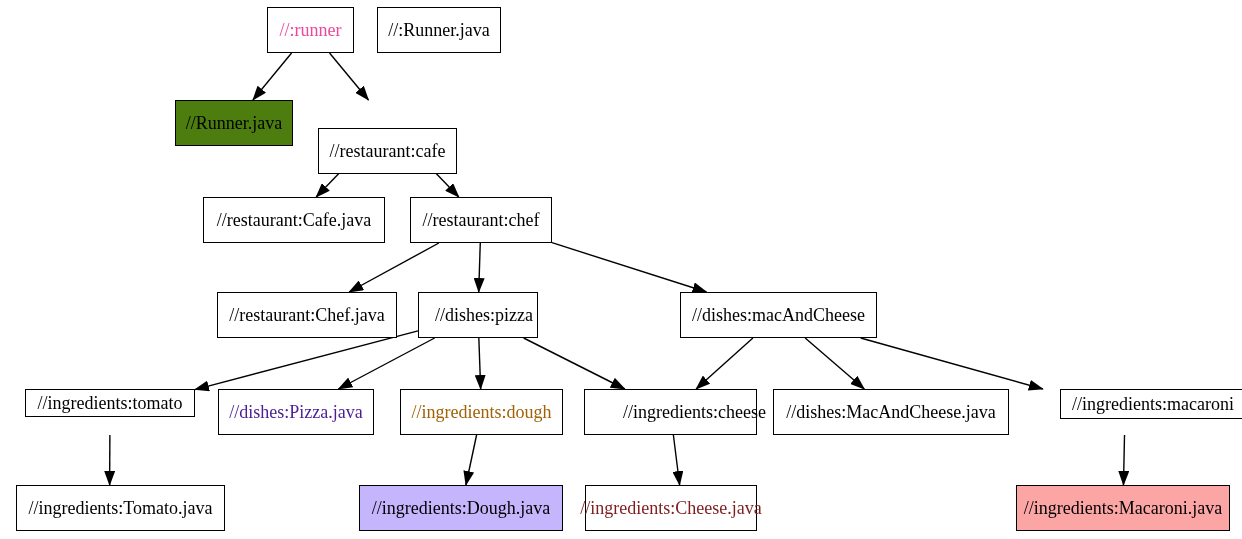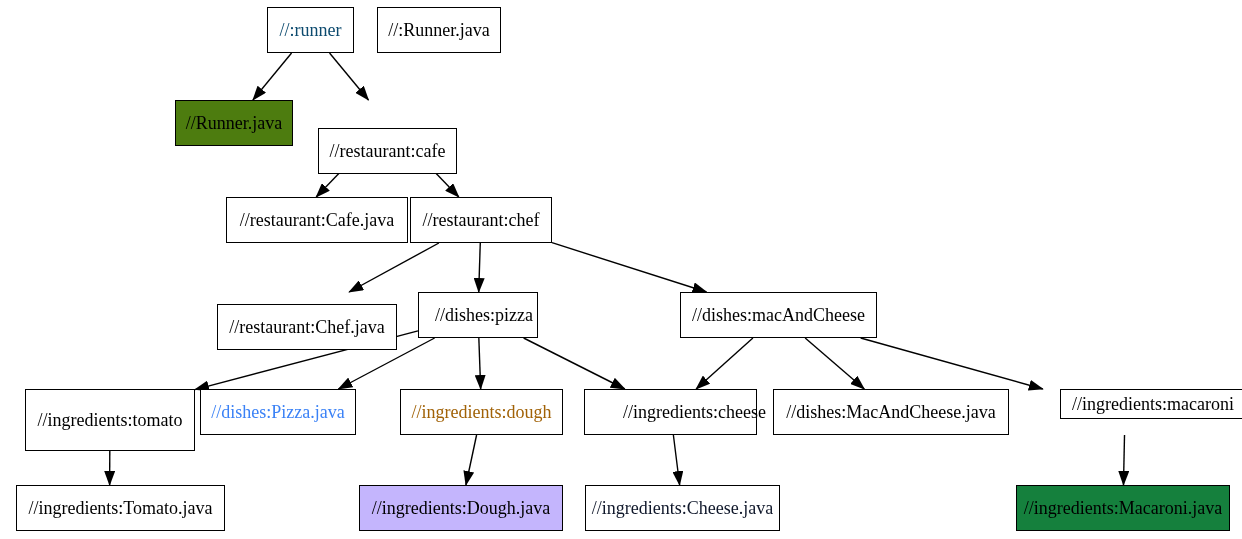--- a/index.html
+++ b/index.html
@@ -65,71 +65,71 @@
         <line x1="752.8917525773196" y1="338" x2="696.1082474226804" y2="389" stroke="#000000" stroke-width="1.4" marker-end="url(#arrowhead)"></line>
         <line x1="805.1752577319587" y1="338" x2="864.3247422680413" y2="389" stroke="#000000" stroke-width="1.4" marker-end="url(#arrowhead)"></line>
         <line x1="860.659793814433" y1="338" x2="1042.840206185567" y2="389" stroke="#000000" stroke-width="1.4" marker-end="url(#arrowhead)"></line>
         <line x1="109.88020833333333" y1="435" x2="109.61979166666667" y2="485" stroke="#000000" stroke-width="1.4" marker-end="url(#arrowhead)"></line>
         <line x1="476.5885416666667" y1="435" x2="465.9114583333333" y2="485" stroke="#000000" stroke-width="1.4" marker-end="url(#arrowhead)"></line>
         <line x1="673.375" y1="435" x2="679.625" y2="485" stroke="#000000" stroke-width="1.4" marker-end="url(#arrowhead)"></line>
         <line x1="1124.5208333333333" y1="435" x2="1123.4791666666667" y2="485" stroke="#000000" stroke-width="1.4" marker-end="url(#arrowhead)"></line>
       </g>
   </svg>
   <div id="nodes-layer">
-      <div class="graph-node" style="left: 267px; top: 7px; width: 87px; height: 46px; border-color: rgb(0, 0, 0); background: rgb(255, 255, 255); color: #0c4a6e;">
+      <div class="graph-node" style="left: 267px; top: 7px; width: 87px; height: 46px; border-color: rgb(0, 0, 0); background: rgb(255, 255, 255); color: #ec4899;">
         <span>//:runner</span>
       </div>
       <div class="graph-node" style="left: 377px; top: 7px; width: 124px; height: 46px; border-color: rgb(0, 0, 0); background: rgb(255, 255, 255); color: rgb(0, 0, 0);">
         <span>//:Runner.java</span>
       </div>
       <div class="graph-node" style="left: 175px; top: 100px; width: 118px; height: 46px; border-color: rgb(0, 0, 0); background: #4d7c0f; color: rgb(0, 0, 0);">
         <span>//Runner.java</span>
       </div>
       <div class="graph-node" style="left: 318px; top: 100px; width: 139px; height: 46px; border-color: rgb(0, 0, 0); background: rgb(255, 255, 255); color: rgb(0, 0, 0); margin-top: 28px;">
         <span>//restaurant:cafe</span>
       </div>
-      <div class="graph-node" style="left: 203px; top: 197px; width: 182px; height: 46px; border-color: rgb(0, 0, 0); background: rgb(255, 255, 255); color: rgb(0, 0, 0); margin-left: 23px;">
+      <div class="graph-node" style="left: 203px; top: 197px; width: 182px; height: 46px; border-color: rgb(0, 0, 0); background: rgb(255, 255, 255); color: rgb(0, 0, 0);">
         <span>//restaurant:Cafe.java</span>
       </div>
       <div class="graph-node" style="left: 410px; top: 197px; width: 142px; height: 46px; border-color: rgb(0, 0, 0); background: rgb(255, 255, 255); color: rgb(0, 0, 0);">
         <span>//restaurant:chef</span>
       </div>
-      <div class="graph-node" style="left: 217px; top: 292px; width: 180px; height: 46px; border-color: rgb(0, 0, 0); background: rgb(255, 255, 255); color: rgb(0, 0, 0); margin-top: 12px;">
+      <div class="graph-node" style="left: 217px; top: 292px; width: 180px; height: 46px; border-color: rgb(0, 0, 0); background: rgb(255, 255, 255); color: rgb(0, 0, 0);">
         <span>//restaurant:Chef.java</span>
       </div>
       <div class="graph-node" style="left: 418px; top: 292px; width: 120px; height: 46px; border-color: rgb(0, 0, 0); background: rgb(255, 255, 255); color: rgb(0, 0, 0); padding-left: 12px;">
         <span>//dishes:pizza</span>
       </div>
       <div class="graph-node" style="left: 680px; top: 292px; width: 197px; height: 46px; border-color: rgb(0, 0, 0); background: rgb(255, 255, 255); color: rgb(0, 0, 0);">
         <span>//dishes:macAndCheese</span>
       </div>
-      <div class="graph-node" style="left: 25px; top: 389px; width: 170px; height: 62px; border-color: rgb(0, 0, 0); background: rgb(255, 255, 255); color: rgb(0, 0, 0);">
+      <div class="graph-node" style="left: 25px; top: 389px; width: 170px; height: 28px; border-color: rgb(0, 0, 0); background: rgb(255, 255, 255); color: rgb(0, 0, 0);">
         <span>//ingredients:tomato</span>
       </div>
-      <div class="graph-node" style="left: 200px; top: 389px; width: 156px; height: 46px; border-color: rgb(0, 0, 0); background: rgb(255, 255, 255); color: #3b82f6;">
+      <div class="graph-node" style="left: 218px; top: 389px; width: 156px; height: 46px; border-color: rgb(0, 0, 0); background: rgb(255, 255, 255); color: #4c1d95;">
         <span>//dishes:Pizza.java</span>
       </div>
       <div class="graph-node" style="left: 400px; top: 389px; width: 163px; height: 46px; border-color: rgb(0, 0, 0); background: rgb(255, 255, 255); color: #a16207;">
         <span>//ingredients:dough</span>
       </div>
       <div class="graph-node" style="left: 584px; top: 389px; width: 173px; height: 46px; border-color: rgb(0, 0, 0); background: rgb(255, 255, 255); color: rgb(0, 0, 0); padding-left: 48px;">
         <span>//ingredients:cheese</span>
       </div>
       <div class="graph-node" style="left: 773px; top: 389px; width: 236px; height: 46px; border-color: rgb(0, 0, 0); background: rgb(255, 255, 255); color: rgb(0, 0, 0);">
         <span>//dishes:MacAndCheese.java</span>
       </div>
       <div class="graph-node" style="left: 1060px; top: 389px; width: 186px; height: 30px; border-color: rgb(0, 0, 0); background: rgb(255, 255, 255); color: rgb(0, 0, 0);">
         <span>//ingredients:macaroni</span>
       </div>
       <div class="graph-node" style="left: 16px; top: 485px; width: 209px; height: 46px; border-color: rgb(0, 0, 0); background: rgb(255, 255, 255); color: rgb(0, 0, 0);">
         <span>//ingredients:Tomato.java</span>
       </div>
       <div class="graph-node" style="left: 359px; top: 485px; width: 204px; height: 46px; border-color: rgb(0, 0, 0); background: #c4b5fd; color: rgb(0, 0, 0);">
         <span>//ingredients:Dough.java</span>
       </div>
-      <div class="graph-node" style="left: 585px; top: 485px; width: 195px; height: 46px; border-color: rgb(0, 0, 0); background: rgb(255, 255, 255); color: #0f172a;">
+      <div class="graph-node" style="left: 585px; top: 485px; width: 172px; height: 46px; border-color: rgb(0, 0, 0); background: rgb(255, 255, 255); color: #7f1d1d;">
         <span>//ingredients:Cheese.java</span>
       </div>
-      <div class="graph-node" style="left: 1016px; top: 485px; width: 214px; height: 46px; border-color: rgb(0, 0, 0); background: #15803d; color: rgb(0, 0, 0); text-align: right;">
+      <div class="graph-node" style="left: 1016px; top: 485px; width: 214px; height: 46px; border-color: rgb(0, 0, 0); background: #fca5a5; color: rgb(0, 0, 0); text-align: right;">
         <span>//ingredients:Macaroni.java</span>
       </div>
     </div>
 </div>
 
 </body></html>

